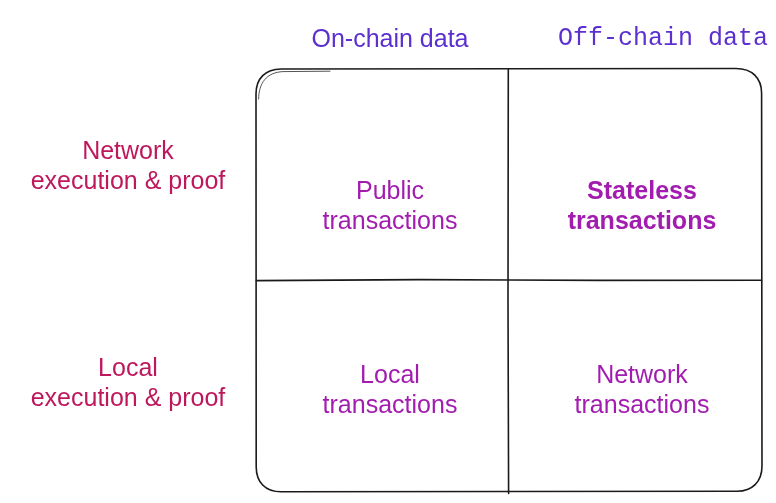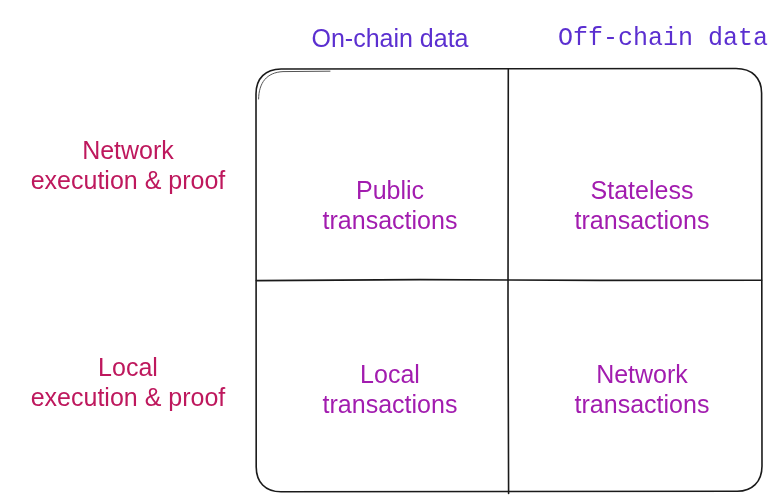--- a/index.html
+++ b/index.html
@@ -61,21 +61,21 @@
   }
   #row-header-network { top: 128px; }
   #row-header-local   { top: 345px; }
 
   .cell-label {
     color: #a21caf;
     font-size: 25px;
     font-weight: 400;
   }
   #cell-public    { left: 262px; width: 240px; top: 168px; }
-  #cell-stateless { left: 514px; width: 240px; top: 168px; }
+  #cell-stateless { left: 514px; width: 240px; top: 168px; font-weight: bold; }
   #cell-local     { left: 262px; width: 240px; top: 352px; }
   #cell-private   { left: 514px; width: 240px; top: 352px; }
 </style>
 </head>
 <body>
 
 <div id="matrix-root">
 
   <svg id="frame-svg" viewBox="0 0 776 503">
     <g fill="none" stroke="#1a1a1a" stroke-width="1.6" stroke-linecap="round" stroke-linejoin="round">

